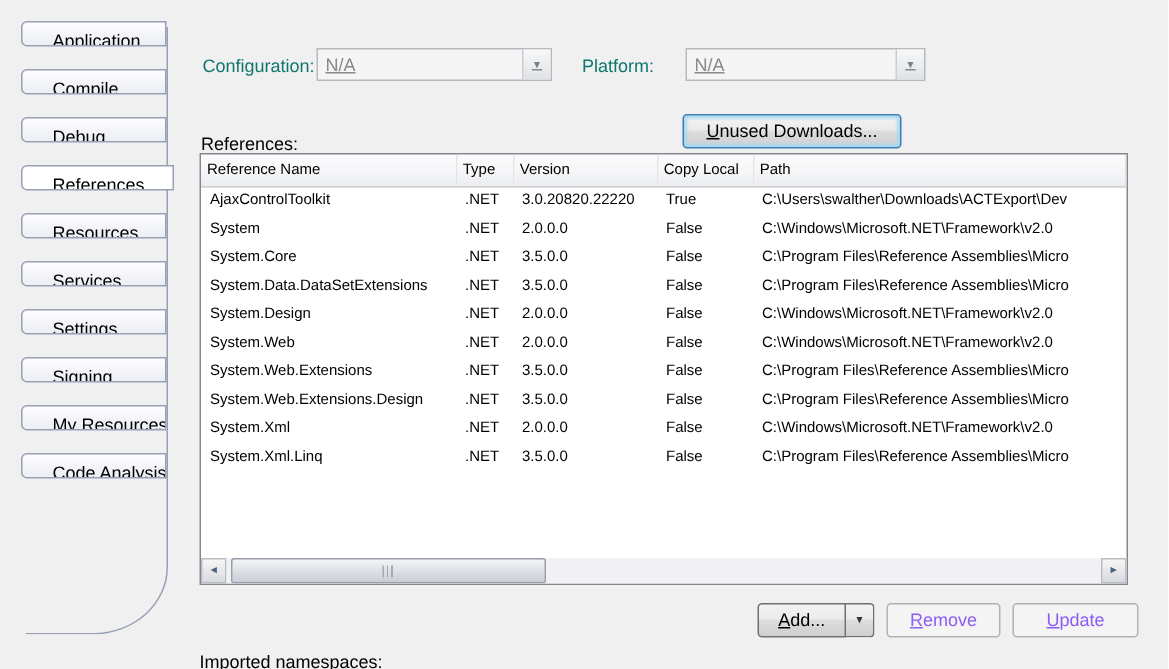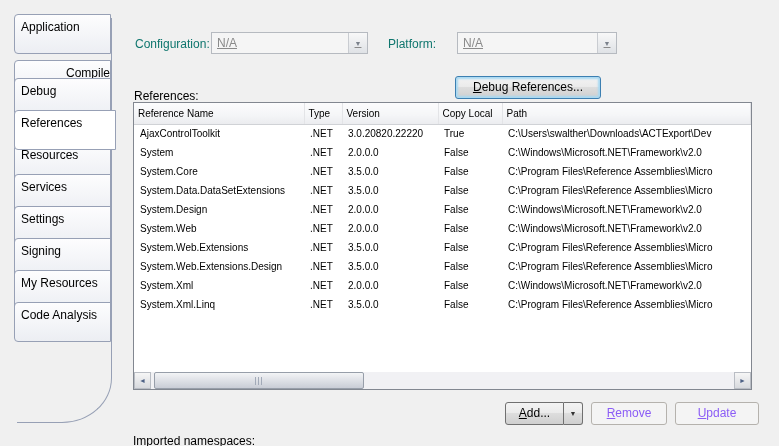--- a/index.html
+++ b/index.html
@@ -8,22 +8,22 @@
     background:#f0f0f0; color:#000;
     font-family:"Liberation Sans","DejaVu Sans",sans-serif; font-size:12px;
   }
   
   .tab-outline {
     position:absolute; left:17px; top:18px; width:94px; height:404px;
     border-right:1px solid #97a0b5; border-bottom:1px solid #97a0b5;
     border-bottom-right-radius:50px 45px; z-index:1;
   }
   .tab {
-    position:absolute; left:14px; width:97px; height:40px; line-height:24px;
-    box-sizing:border-box; padding-left:6px; cursor:default; z-index:2;
+    position:absolute; left:14px; width:97px; height:17px; line-height:24px;
+    box-sizing:border-box; padding-left:20px; cursor:default; z-index:2;
     border:1px solid #97a0b5; border-radius:4px 0 0 4px;
     background:linear-gradient(#fdfdfe,#eceef3);
     white-space:nowrap; overflow:hidden;
   }
   .tab.selected { background:#ffffff; width:102px; z-index:3; }
   
   .dim-label { position:absolute; color:#0f766e; }
   .plain-label { position:absolute; color:#000; }
   #cfgLabel  { left:135px; top:37px; }
   #platLabel { left:388px; top:37px; }
@@ -112,21 +112,21 @@
 </style>
 </head>
 <body>
 
 <div class="window">
 
   <div id="tabStrip">
     <div class="tab-outline"></div>
 
   <div class="tab" style="top: 14px;">Application</div>
-      <div class="tab" style="top: 60px; text-align: right;">Compile</div>
+      <div class="tab" style="top: 46px;">Compile</div>
       <div class="tab" style="top: 78px;">Debug</div>
       <div class="tab selected" style="top: 110px;">References</div>
       <div class="tab" style="top: 142px;">Resources</div>
       <div class="tab" style="top: 174px;">Services</div>
       <div class="tab" style="top: 206px;">Settings</div>
       <div class="tab" style="top: 238px;">Signing</div>
       <div class="tab" style="top: 270px;">My Resources</div>
       <div class="tab" style="top: 302px;">Code Analysis</div>
     </div>
 
@@ -137,21 +137,21 @@
   </div>
 
   <span class="dim-label" id="platLabel">Platform:</span>
   <div class="combo" id="platCombo">
     <span class="txt">N/A</span>
     <span class="arrow">▼</span>
   </div>
 
   <span class="plain-label" id="refsLabel">References:</span>
   <button class="btn abs focused mnemo" id="btnUnused">
-    <span class="lbl">Debug References...</span>
+    <span class="lbl">Unused Downloads...</span>
   </button>
 
   <div id="tableWrap">
     <table>
       <colgroup>
         <col style="width:170px">
           <col style="width:38px">
           <col style="width:96px">
         <col style="width:64px">
           <col>

